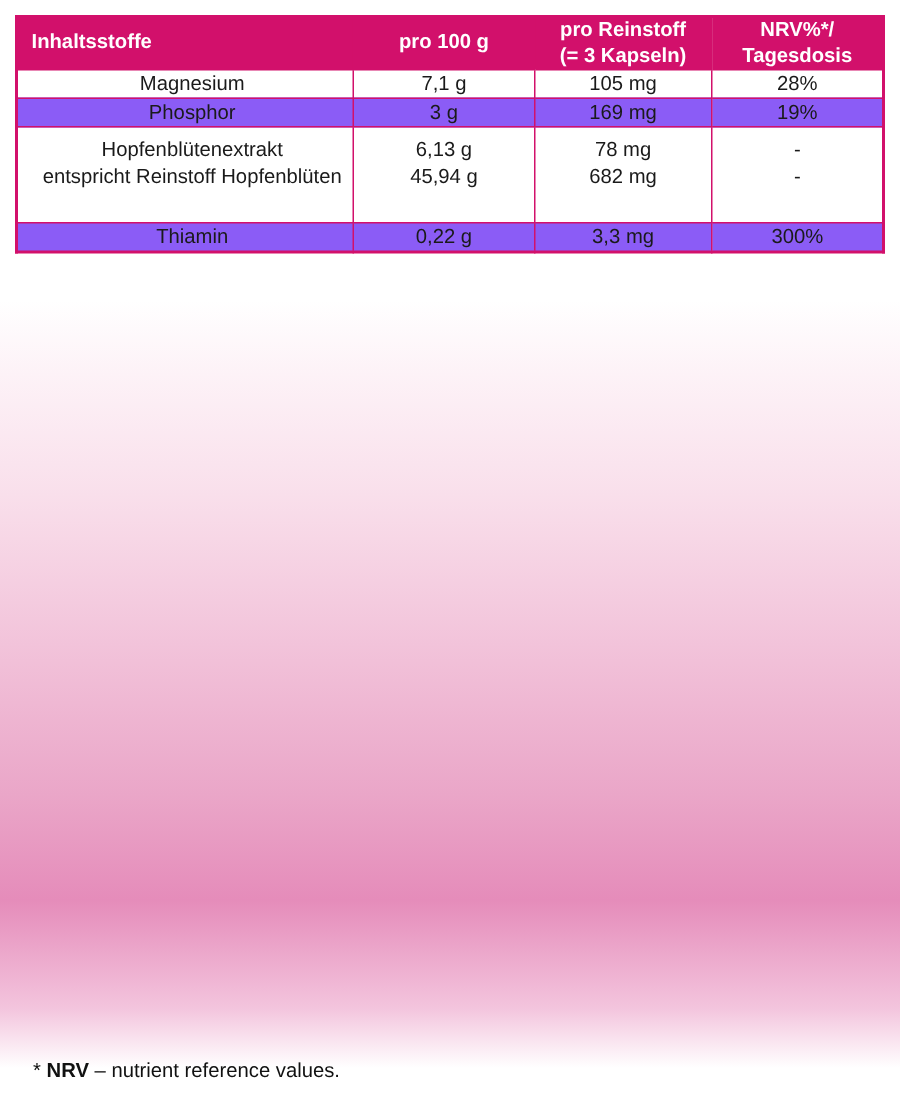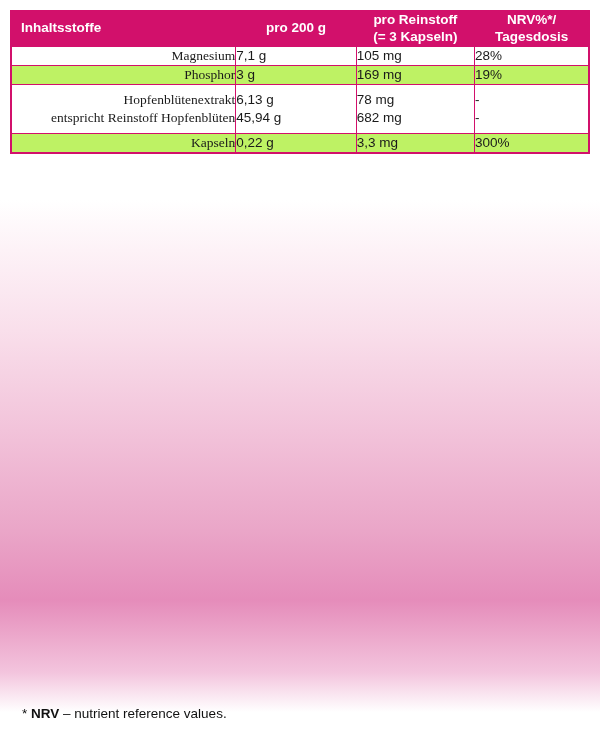--- a/index.html
+++ b/index.html
@@ -87,32 +87,32 @@
   col.c3 { width: 118px; }
   col.c4 { width: 114px; }
 
   tbody td {
     font-size: 13.5px;
     color: #1a1a1a;
     line-height: 1.35;
     padding: 6px 0 7px 0;
   }
   tbody td.name {
-    text-align: right;
+    text-align: center;
     padding-left: 9px;
-    font-family: Liberation Serif, serif;
   }
   tbody td.val {
+    text-align: center;
   }
   tr.shaded td {
-    background: #bef264;
+    background: #8b5cf6;
   }
   tr.tall td {
     padding-top: 6px;
-    padding-bottom: 5px;
+    padding-bottom: 20px;
     border-radius: 12px;
   }
   .line2 {
     display: block;
   }
 
   
   .footnote {
     position: absolute;
     left: 22px;
@@ -141,21 +141,21 @@
     <table class="nutrition">
       <colgroup>
         <col class="c1">
         <col class="c2">
         <col class="c3">
         <col class="c4">
       </colgroup>
       <thead>
         <tr>
           <th class="left">Inhaltsstoffe</th>
-          <th class="ctr">pro 200 g</th>
+          <th class="ctr">pro 100 g</th>
           <th class="ctr">
             <span class="line2">pro  Reinstoff</span>
             <span class="line2">(= 3 Kapseln)</span>
           </th>
           <th class="ctr">
             <span class="line2">NRV%*/</span>
             <span class="line2">Tagesdosis</span>
           </th>
         </tr>
       </thead>
@@ -188,21 +188,21 @@
             <span class="line2">78 mg</span>
             <span class="line2">682 mg</span>
           </td>
           <td class="val">
             <span class="line2">-</span>
             <span class="line2">-</span>
           </td>
         </tr>
 
         <tr class="shaded">
-          <td class="name">Kapseln</td>
+          <td class="name">Thiamin</td>
           <td class="val">0,22 g</td>
           <td class="val">3,3 mg</td>
           <td class="val">300%</td>
         </tr>
 
       </tbody>
     </table>
   </div>
 
   <div class="footnote">

